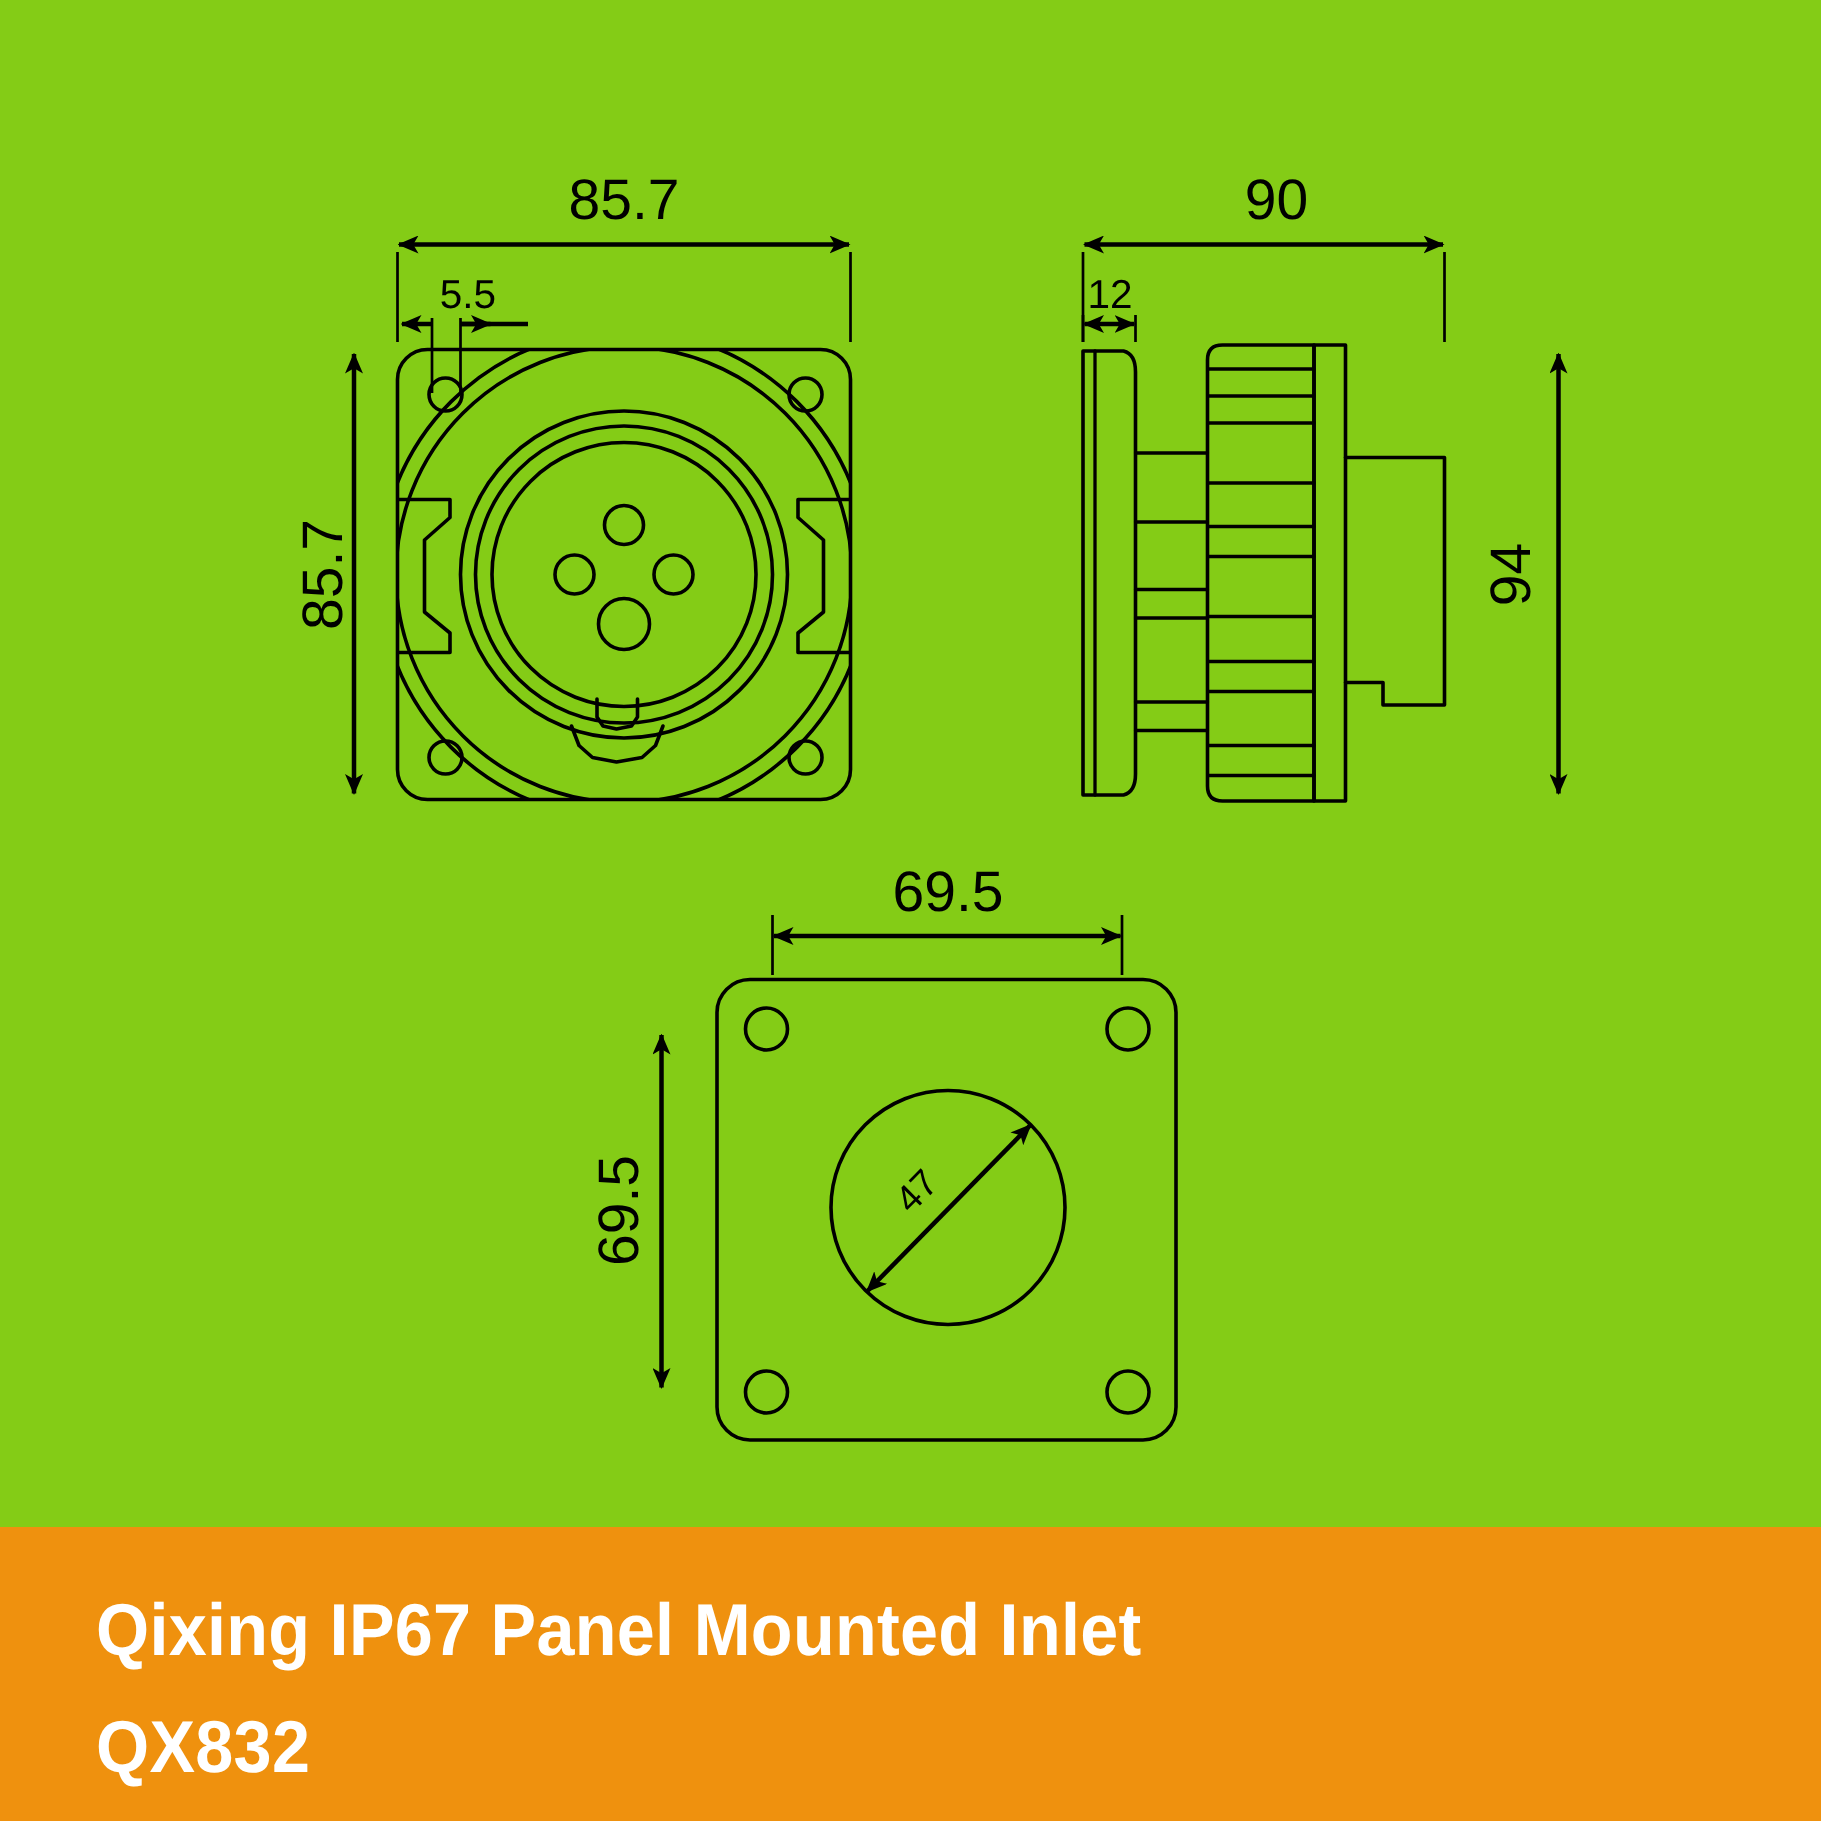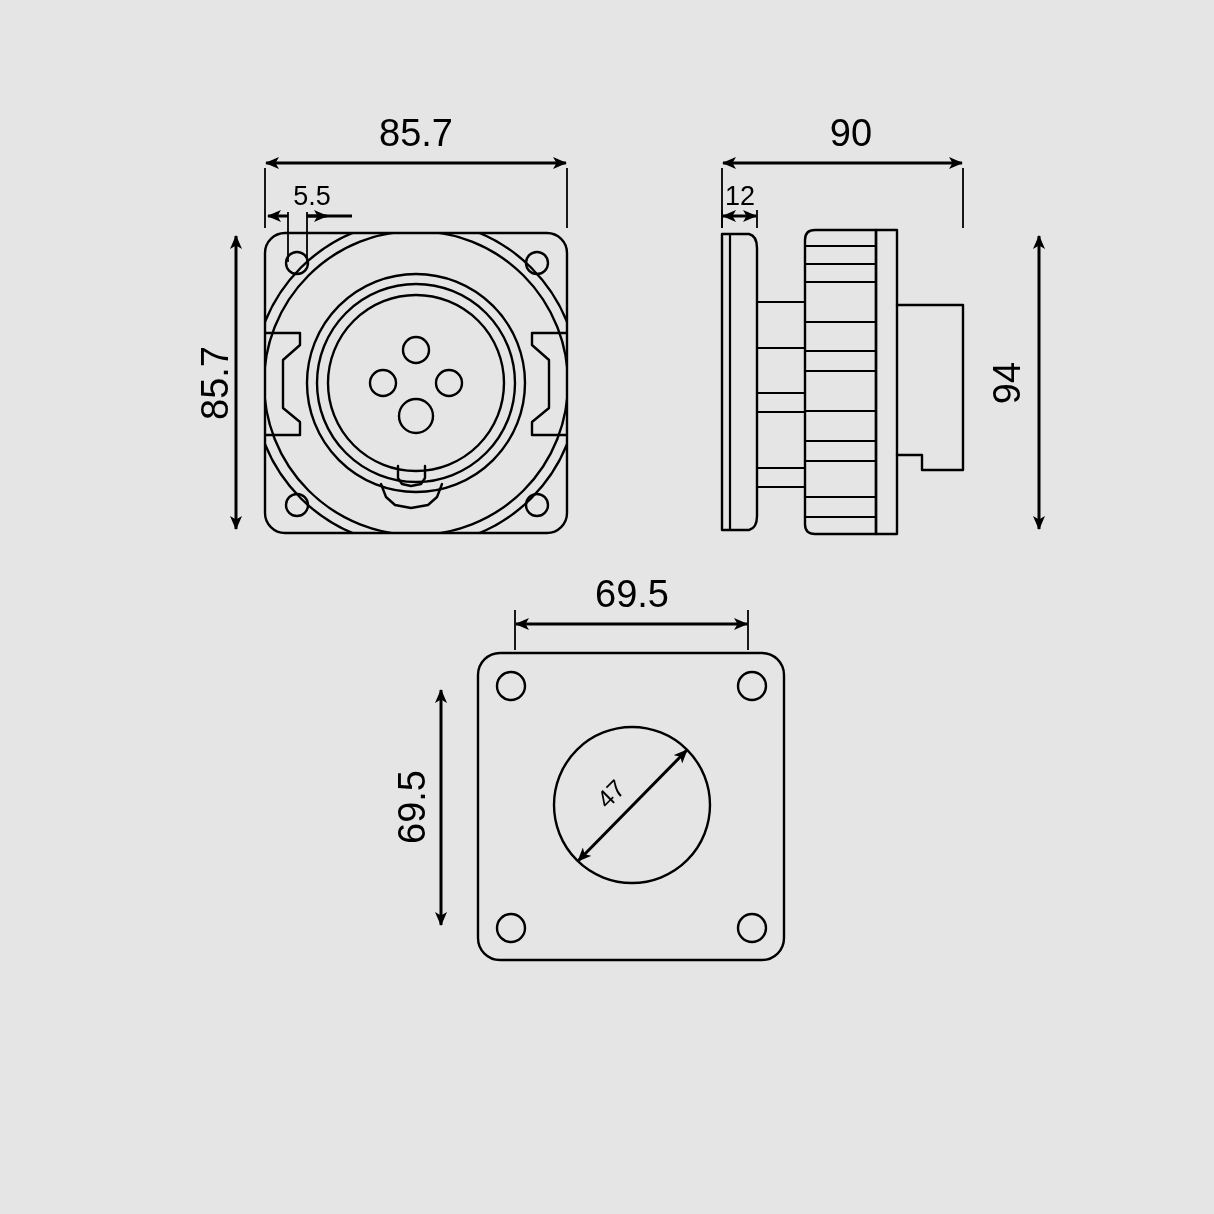--- a/index.html
+++ b/index.html
@@ -6,21 +6,21 @@
   * { margin:0; padding:0; box-sizing:border-box; }
   html, body {
     width:1214px; height:1214px;
     background:#ffffff;
     font-family:"Liberation Sans", sans-serif;
     overflow:hidden;
   }
   #page {
     position:relative;
     width:1214px; height:1214px;
-    background:#e5e5e5;
+    background:#84cc16;
   }
   #drawing-svg {
     position:absolute;
     top:0; left:0;
     width:1214px; height:1214px;
     display:block;
   }
   .dim-text {
     font-family:"Liberation Sans", sans-serif;
     font-size:38px;
@@ -244,14 +244,18 @@
 
     <text class="dim-text" x="1020" y="383" text-anchor="middle" transform="rotate(-90 1020 383)">94</text>
 
     <text class="dim-text" x="632" y="607" text-anchor="middle">69.5</text>
 
     <text class="dim-text" x="425" y="807" text-anchor="middle" transform="rotate(-90 425 807)">69.5</text>
 
     <text class="dim-text-xs" x="617" y="800" text-anchor="middle" transform="rotate(-45 617 800)">47</text>
   </svg>
 
+  <div id="footer-banner">
+    <div class="title-line" id="title-main">Qixing IP67 Panel Mounted Inlet</div>
+    <div class="title-line" id="title-sub">QX832</div>
+  </div>
 
 </div>
 
 </body></html>

